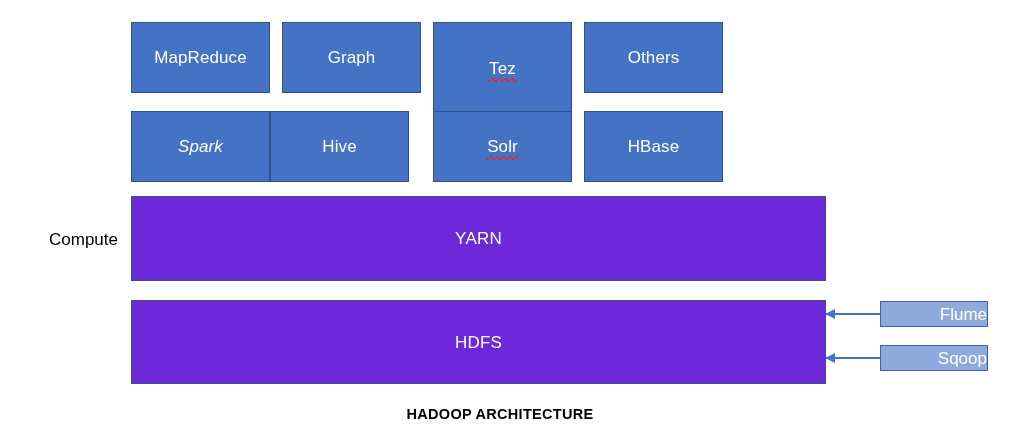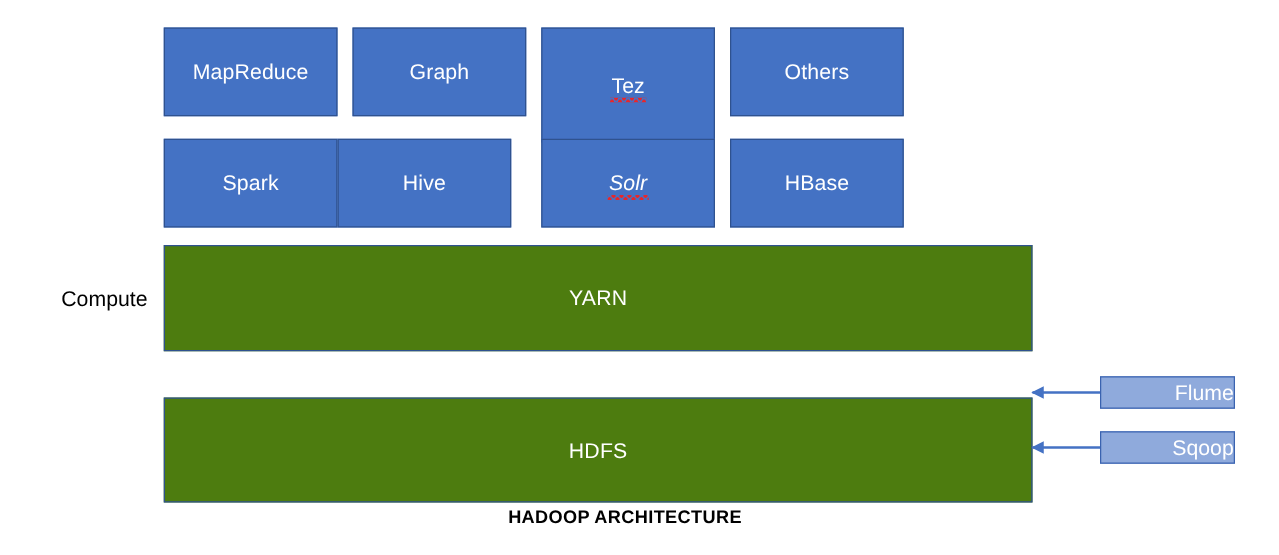--- a/index.html
+++ b/index.html
@@ -48,21 +48,21 @@
     background-image:
       radial-gradient(circle at 1.6px 3.4px, #E8262B 1.45px, rgba(232,38,43,0) 1.6px),
       radial-gradient(circle at 4.8px 0.6px, #E8262B 1.45px, rgba(232,38,43,0) 1.6px);
     background-size: 6.4px 4px;
     background-repeat: repeat-x;
   }
 
   
   .layer-bar {
     position: absolute;
-    background: #4d7c0f;
+    background: #6d28d9;
     border: 1px solid #2F528F;
     box-sizing: border-box;
     display: flex;
     align-items: center;
     justify-content: center;
   }
   .layer-bar .bar-label {
     color: #ffffff;
     font-size: 17px;
     line-height: 1;
@@ -139,44 +139,44 @@
   </div>
 
   <div class="comp-box misspelled" style="left:433px; top:22px; width:139px; height:92px;align-items:center;">
     <span class="box-label">Tez</span>
   </div>
 
   <div class="comp-box" style="left:584px; top:22px; width:139px; height:71px;">
     <span class="box-label">Others</span>
   </div>
 
-  <div class="comp-box" style="left:131px; top:111px; width:139px; height:71px;">
+  <div class="comp-box" style="left:131px; top:111px; width:139px; height:71px;font-style:italic;">
     <span class="box-label">Spark</span>
   </div>
 
   <div class="comp-box" style="left:270px; top:111px; width:139px; height:71px;">
     <span class="box-label">Hive</span>
   </div>
 
-  <div class="comp-box misspelled" style="left:433px; top:111px; width:139px; height:71px;font-style:italic;">
+  <div class="comp-box misspelled" style="left:433px; top:111px; width:139px; height:71px;">
     <span class="box-label">Solr</span>
   </div>
 
   <div class="comp-box" style="left:584px; top:111px; width:139px; height:71px;">
     <span class="box-label">HBase</span>
   </div>
 
   <div class="tier-label" style="left:0px; top:231px; width:118px;">Compute</div>
 
   <div class="layer-bar" style="left:131px; top:196px; width:695px; height:85px;">
     <span class="bar-label">YARN</span>
   </div>
 
 
-  <div class="layer-bar" style="left:131px; top:300px; width:695px; height:84px;margin-top:18px;">
+  <div class="layer-bar" style="left:131px; top:300px; width:695px; height:84px;">
     <span class="bar-label">HDFS</span>
   </div>
 
   <div class="arrow" style="left:826px; top:313px; width:54px;"></div>
   <div class="ingest-box" style="left:880px; top:301px; width:108px; height:26px;">
     <span class="ingest-label">Flume</span>
   </div>
 
   <div class="arrow" style="left:826px; top:357px; width:54px;"></div>
   <div class="ingest-box" style="left:880px; top:345px; width:108px; height:26px;">

